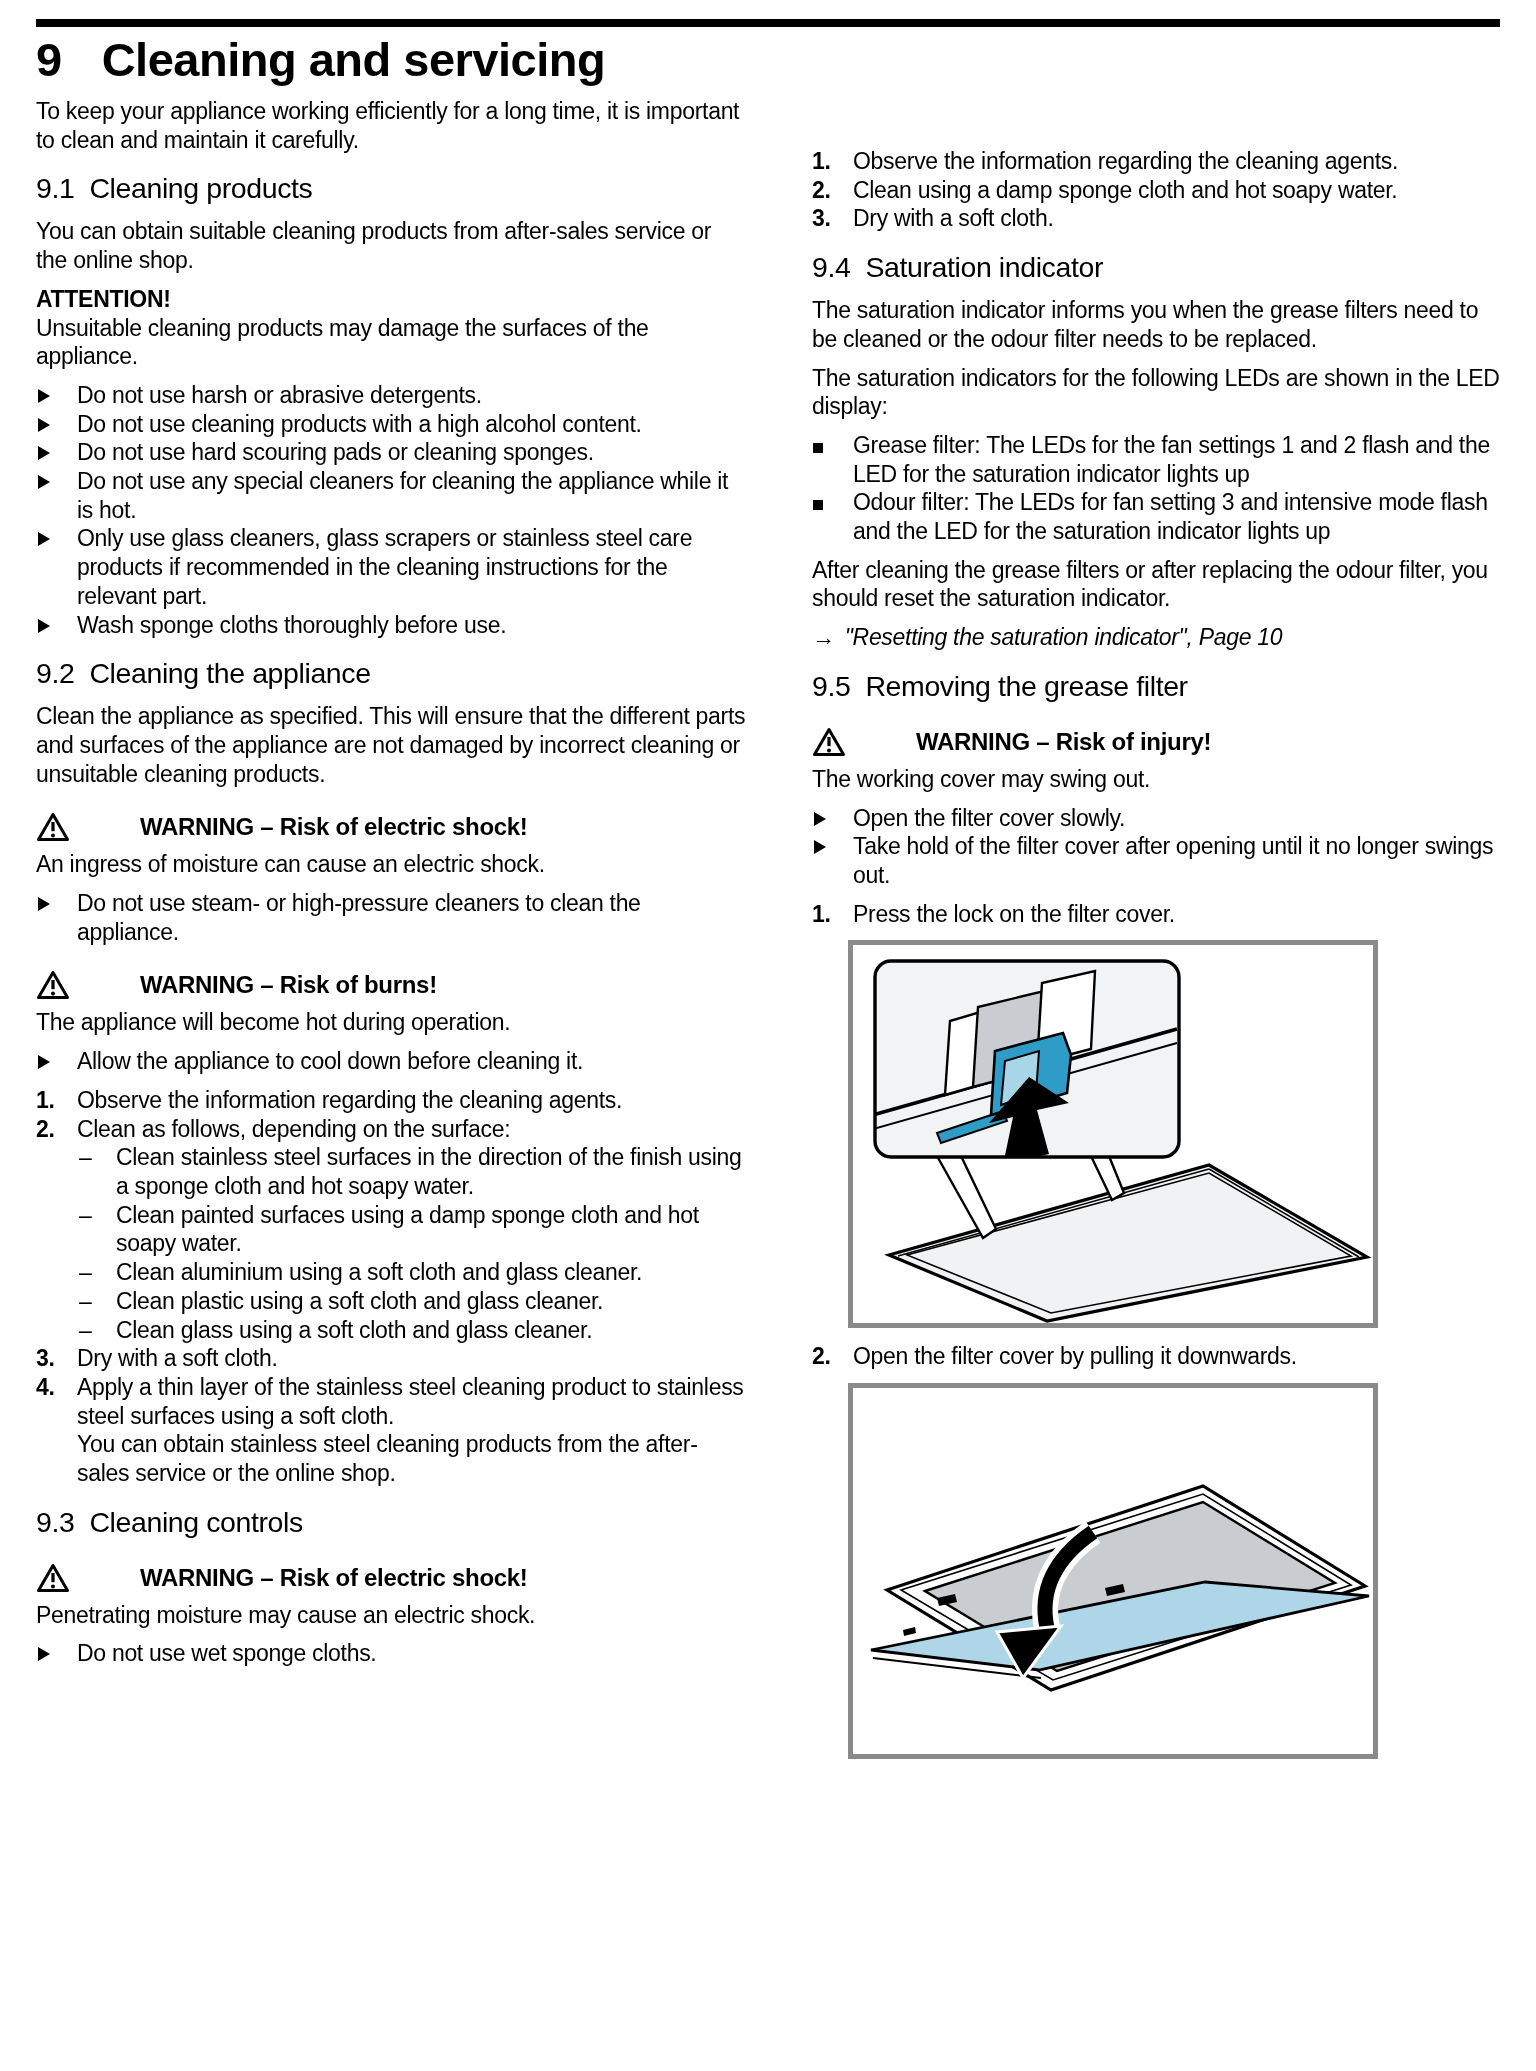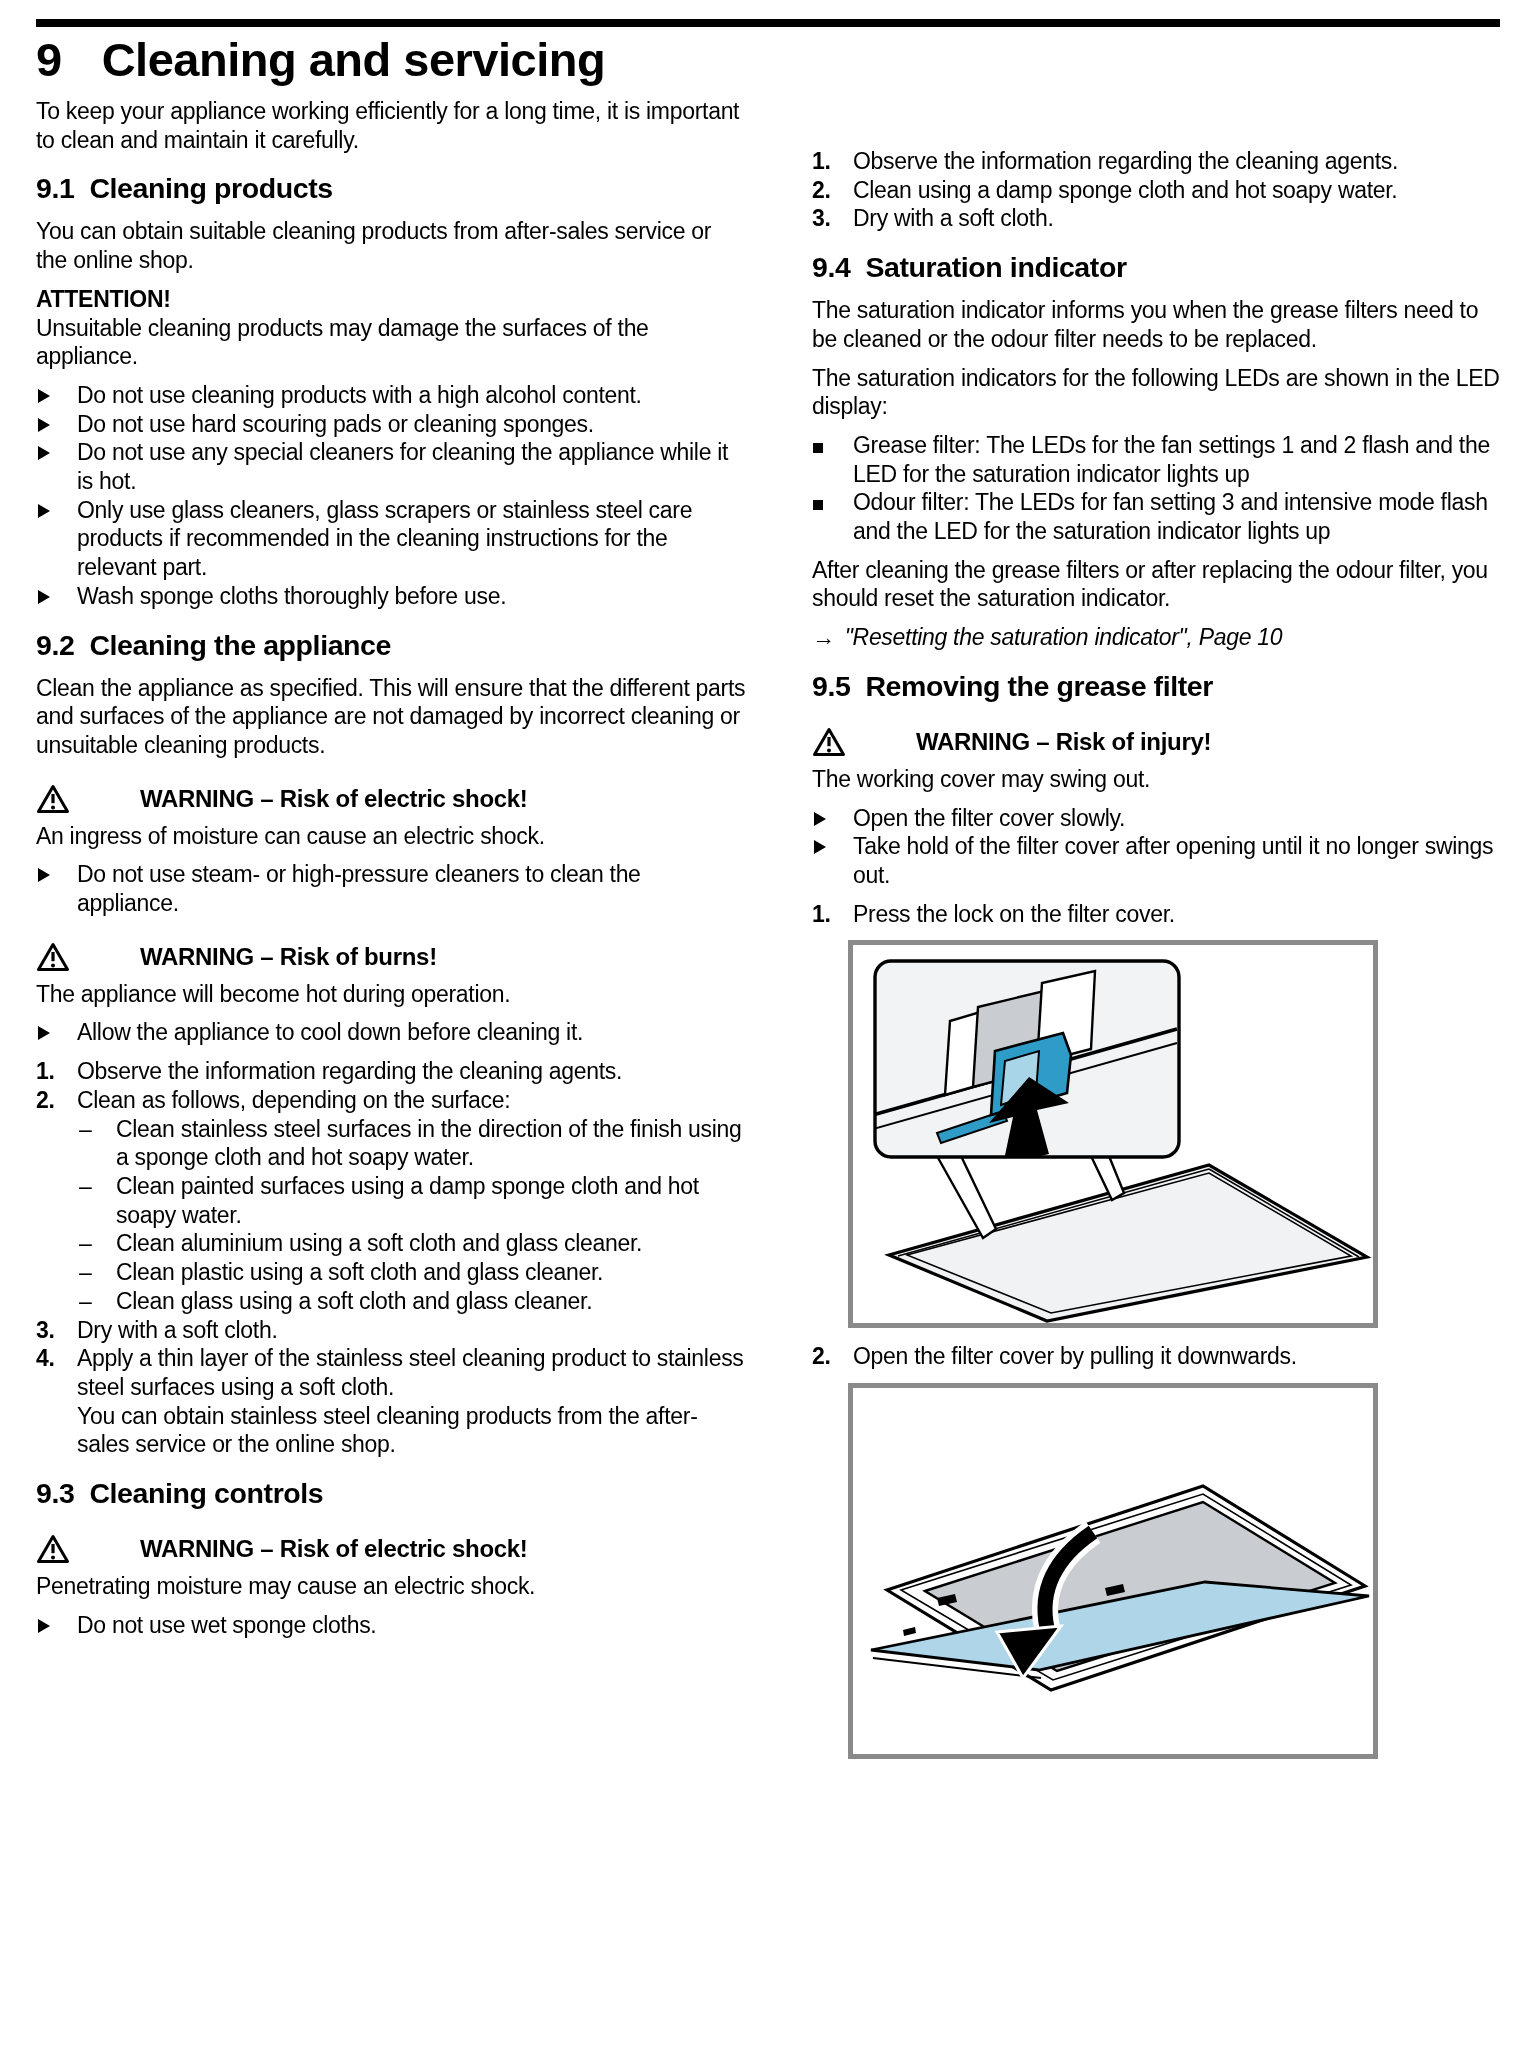--- a/index.html
+++ b/index.html
@@ -11,21 +11,21 @@
   }
   .page{position:relative;width:1536px;height:2071px;}
   .toprule{position:absolute;top:19px;left:36px;width:1464px;height:8px;background:#000;}
   .cols{display:flex;padding:33px 36px 0 36px;}
   .col{font-size:23px;line-height:28.7px;letter-spacing:-0.3px;}
   .col-left{width:712px;}
   .col-right{width:688px;margin-left:64px;padding-top:110px;}
 
   .h1{display:flex;font-size:47px;line-height:54px;font-weight:700;letter-spacing:-0.5px;margin:0 0 10px 0;}
   .h1 .n{margin-right:40px;}
-  .h2{display:flex;font-size:28.5px;line-height:33px;font-weight:700;letter-spacing:-0.4px;margin:18px 0 12px 0;}
+  .h2{display:flex;font-size:28.5px;line-height:33px;font-weight:400;letter-spacing:-0.4px;margin:18px 0 12px 0;}
   .h2 .n{margin-right:15px;}
 
   .para{margin:0 0 10px 0;}
   .para.bold{font-weight:700;margin:0;}
   .para.indent{margin-left:42px;}
 
   .list{margin:4px 0 10px 0;}
   .li{display:flex;}
   .li .marker{flex:0 0 41px;}
   .tri{display:inline-block;width:0;height:0;border-left:12px solid #000;
@@ -62,20 +62,24 @@
         </div>
         <div class="para">To keep your appliance working efficiently for a long time, it is important to clean and maintain it carefully.</div>
         <div class="h2">
           <span class="n">9.1</span>
           <span class="t">Cleaning products</span>
         </div>
         <div class="para">You can obtain suitable cleaning products from after-sales service or the online shop.</div>
         <div class="para bold">ATTENTION!</div>
         <div class="para">Unsuitable cleaning products may damage the surfaces of the appliance.</div>
         <div class="list">
+          <div class="li">
+            <span class="marker"><i class="tri"></i></span>
+            <div class="litext">Do not use harsh or abrasive detergents.</div>
+          </div>
           <div class="li">
             <span class="marker"><i class="tri"></i></span>
             <div class="litext">Do not use cleaning products with a high alcohol content.</div>
           </div>
           <div class="li">
             <span class="marker"><i class="tri"></i></span>
             <div class="litext">Do not use hard scouring pads or cleaning sponges.</div>
           </div>
           <div class="li">
             <span class="marker"><i class="tri"></i></span>

